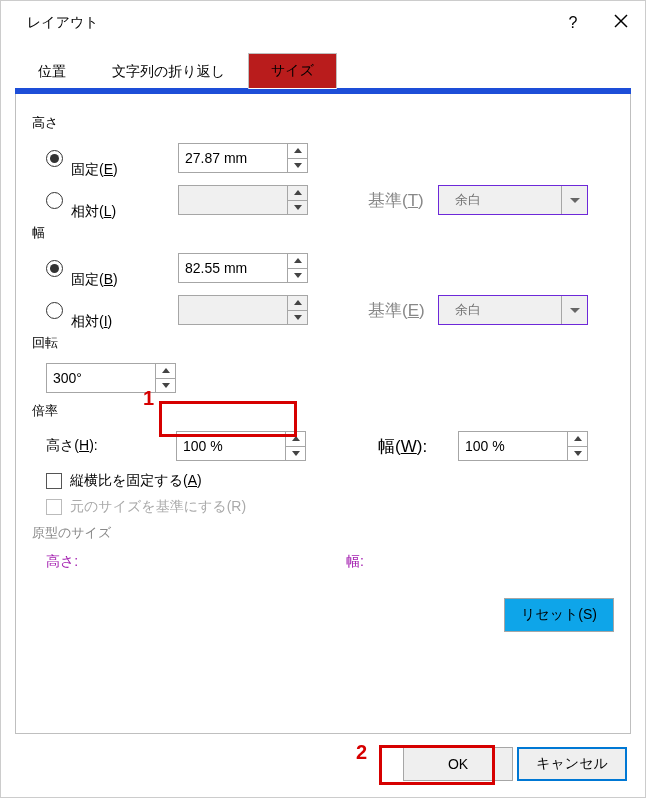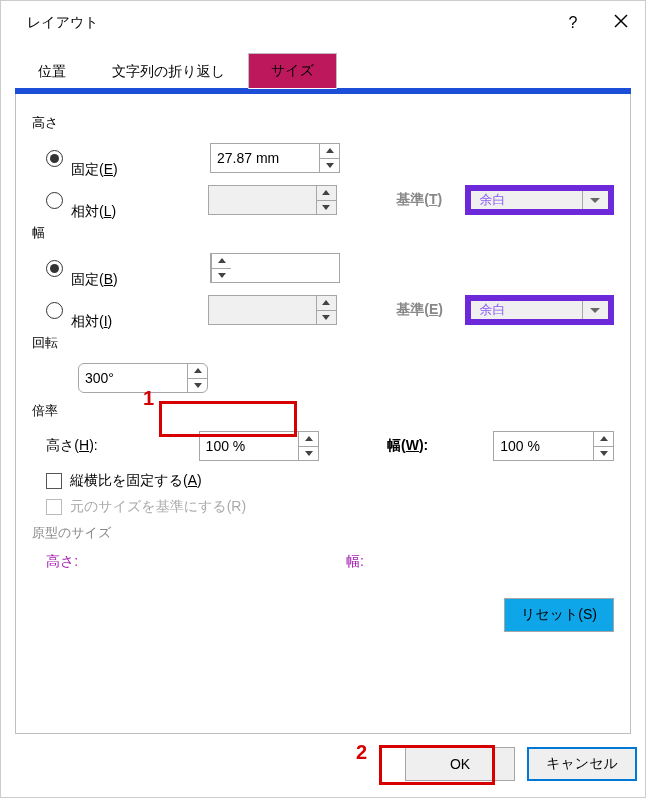--- a/index.html
+++ b/index.html
@@ -51,21 +51,21 @@
     padding: 8px 22px;
     border: 1px solid transparent;
     border-bottom: none;
     margin-bottom: -1px;
     cursor: default;
     font-size: 14px;
   }
   .tab.active {
     border: 1px solid #bfbfbf;
     border-bottom: 1px solid #fff;
-    background: #be185d;
+    background: #b91c1c;
   }
   .tab-body {
     border: 1px solid #bfbfbf;
     border-top: none;
     padding: 14px 16px 16px 16px;
     min-height: 640px;
   }
   .section-title {
     font-size: 13px;
     margin: 6px 0 8px 0;
@@ -92,21 +92,20 @@
   }
   .radio-label { font-size: 14px; margin-top: 24px; }
   u.acc { text-decoration: underline; }
 
   .spin {
     display: flex;
     width: 130px;
     height: 30px;
     border: 1px solid #a6a6a6;
     background: #fff;
-    margin-left: 32px;
   }
   .spin.disabled { background: #f0f0f0; }
   .spin .val {
     flex: 1;
     padding: 4px 6px;
     font-size: 14px;
     display: flex; align-items: center;
   }
   .spin .btns {
     width: 20px;
@@ -114,29 +113,29 @@
     display: flex; flex-direction: column;
   }
   .spin .btns div {
     flex: 1;
     display: flex; align-items: center; justify-content: center;
   }
   .spin .btns div:first-child { border-bottom: 1px solid #a6a6a6; }
   .tri-up { width: 0; height: 0; border-left: 4px solid transparent; border-right: 4px solid transparent; border-bottom: 5px solid #444; }
   .tri-dn { width: 0; height: 0; border-left: 4px solid transparent; border-right: 4px solid transparent; border-top: 5px solid #444; }
 
-  .basis-label { width: 70px; font-size: 14px; white-space: nowrap; font-weight: bold; }
+  .basis-label { width: 70px; font-size: 17px; white-space: nowrap; }
   .basis-label.disabled { color: #888; }
   .select {
     width: 150px; height: 30px;
-    border: 6px solid #6d28d9;
+    border: 1px solid #6d28d9;
     background: #f0f0f0;
     display: flex; align-items: center;
-    padding: 0 8px;
-    color: #8b5cf6;
+    padding: 0 16px;
+    color: #737373;
     position: relative;
   }
   .select .chev {
     position: absolute; right: 0; top: 0;
     width: 26px; height: 100%;
     border-left: 1px solid #a6a6a6;
     display: flex; align-items: center; justify-content: center;
   }
   .chev-svg { display:inline-block; width:0; height:0; border-left:5px solid transparent; border-right:5px solid transparent; border-top:5px solid #666; }
 
@@ -162,23 +161,23 @@
     width: 110px; height: 34px;
     border: 1px solid #a6a6a6;
     background: #0ea5e9;
     display: flex; align-items: center; justify-content: center;
     font-size: 14px;
   }
 
   .footer-btns {
     position: absolute;
     bottom: 16px;
-    right: 8px;
-    display: flex;
-    gap: 12px;
+    right: 18px;
+    display: flex;
+    gap: 4px;
     justify-content: space-between;
   }
   .btn {
     width: 110px; height: 34px;
     border: 1px solid #a6a6a6;
     background: #efefef;
     display: flex; align-items: center; justify-content: center;
     font-size: 14px;
   }
   .btn.cancel { border: 2px solid #0078d4; }
@@ -268,20 +267,21 @@
       </div>
 
       <div class="section-title">幅</div>
       <div class="row">
         <div class="radio-group">
           <span class="radio-outer checked"></span>
           <span class="radio-label">固定(<u class="acc">B</u>)</span>
         </div>
         <div style="width:22px"></div>
         <div class="spin">
+          <div class="val">82.55 mm</div>
           <div class="btns">
             <div>
                 <span class="tri-up"></span>
               </div>
             <div>
                 <span class="tri-dn"></span>
               </div>
           </div>
         </div>
       </div>
@@ -307,21 +307,21 @@
         <div class="select">
           <span>余白</span>
           <div class="chev">
               <span class="chev-svg"></span>
             </div>
         </div>
       </div>
 
       <div class="section-title">回転</div>
       <div class="row">
-        <div class="spin" style="position:relative;border-radius:6px;">
+        <div class="spin" style="position:relative;">
           <div class="val">300°</div>
           <div class="btns">
             <div>
                 <span class="tri-up"></span>
               </div>
             <div>
                 <span class="tri-dn"></span>
               </div>
           </div>
         </div>

